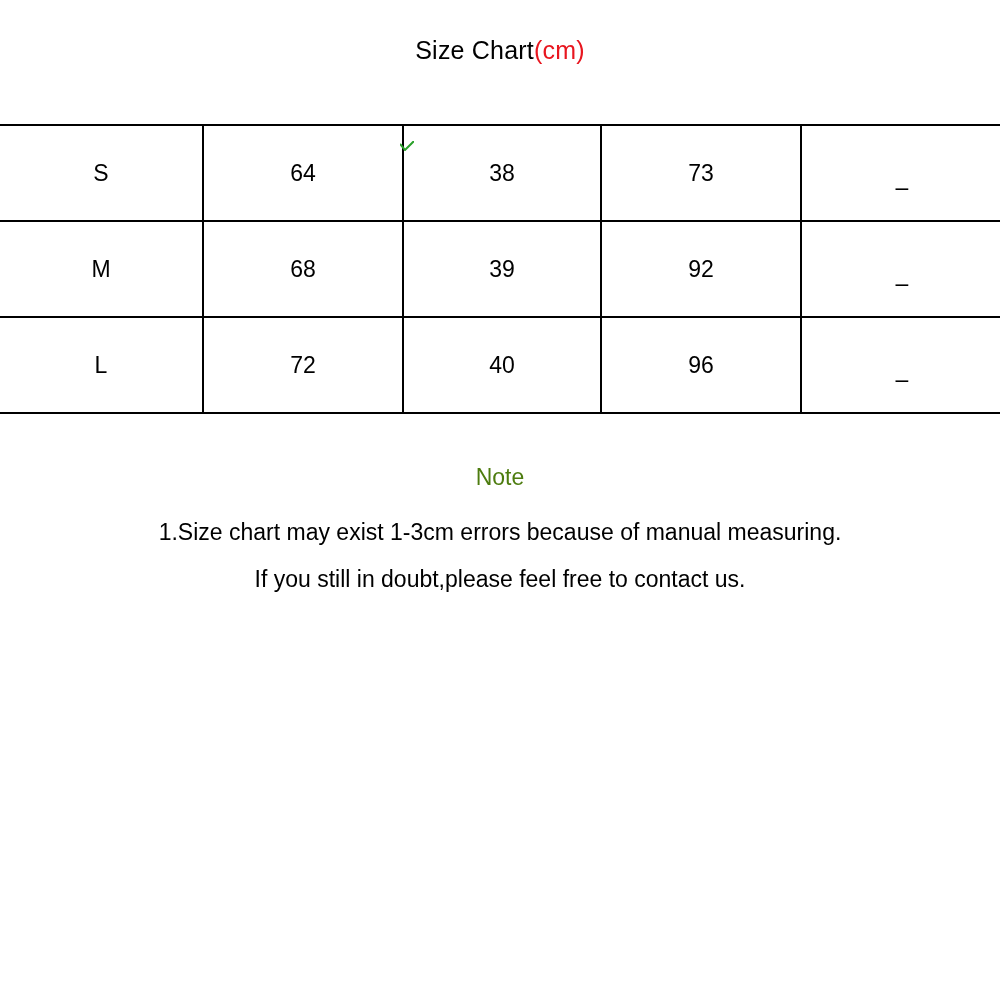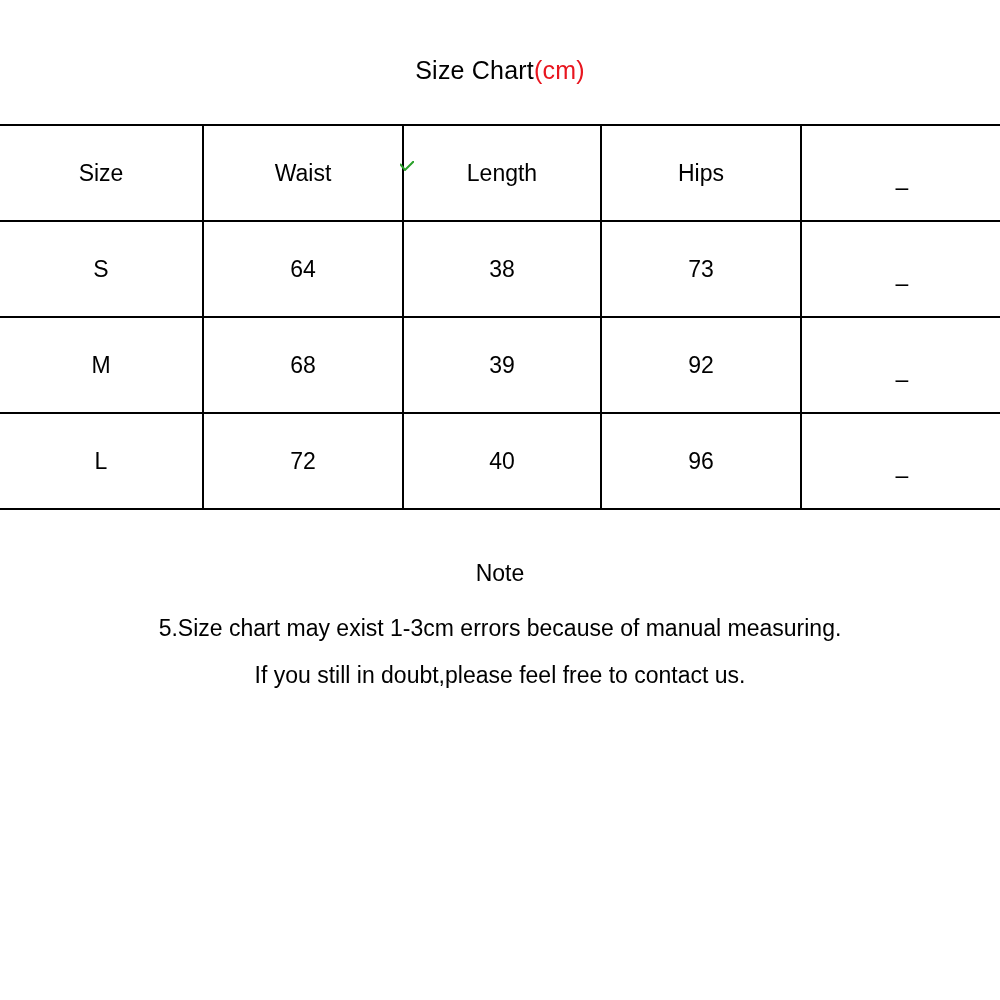--- a/index.html
+++ b/index.html
@@ -15,27 +15,26 @@
     overflow: hidden;
   }
   .sheet {
     position: relative;
     width: 1000px;
     height: 1000px;
     box-sizing: border-box;
   }
   
   .title-band {
-    height: 104px;
+    height: 124px;
     display: flex;
     align-items: flex-start;
     justify-content: center;
     padding-top: 36px;
     box-sizing: border-box;
-    margin-top: 20px;
   }
   .title {
     font-size: 25px;
     letter-spacing: 0.2px;
     white-space: nowrap;
   }
   .title .unit {
     color: #e8161f;
   }
   
@@ -80,21 +79,21 @@
   }
   .head-cell {
     font-size: 23px;
   }
   
   .note-area {
     padding-top: 50px;
     text-align: center;
   }
   .note-title {
-    color: #000000;
+    color: #4d7c0f;
     font-size: 23px;
     margin-bottom: 18px;
   }
   .note-line {
     font-size: 23px;
     line-height: 47px;
     white-space: nowrap;
   }
   
   .artifact {
@@ -123,27 +122,20 @@
     <table class="size-table">
       <colgroup>
         <col class="c-size">
           <col class="c-waist">
           <col class="c-length">
           <col class="c-hips">
           <col class="c-extra">
       </colgroup>
       <tbody>
         <tr>
-          <td class="head-cell">Size</td>
-          <td class="head-cell">Waist</td>
-          <td class="head-cell">Length</td>
-          <td class="head-cell">Hips</td>
-          <td class="dash-cell"><span class="dash">–</span></td>
-        </tr>
-        <tr>
           <td>S</td>
           <td>64</td>
           <td>38</td>
           <td>73</td>
           <td class="dash-cell"><span class="dash">–</span></td>
         </tr>
         <tr>
           <td>M</td>
           <td>68</td>
           <td>39</td>
@@ -156,17 +148,17 @@
           <td>40</td>
           <td>96</td>
           <td class="dash-cell"><span class="dash">–</span></td>
         </tr>
       </tbody>
     </table>
   </div>
 
   <div class="note-area">
     <div class="note-title">Note</div>
-    <div class="note-line">5.Size chart may exist 1-3cm errors because of manual measuring.</div>
+    <div class="note-line">1.Size chart may exist 1-3cm errors because of manual measuring.</div>
     <div class="note-line">If you still in doubt,please feel free to contact us.</div>
   </div>
 
 </div>
 
 </body></html>

